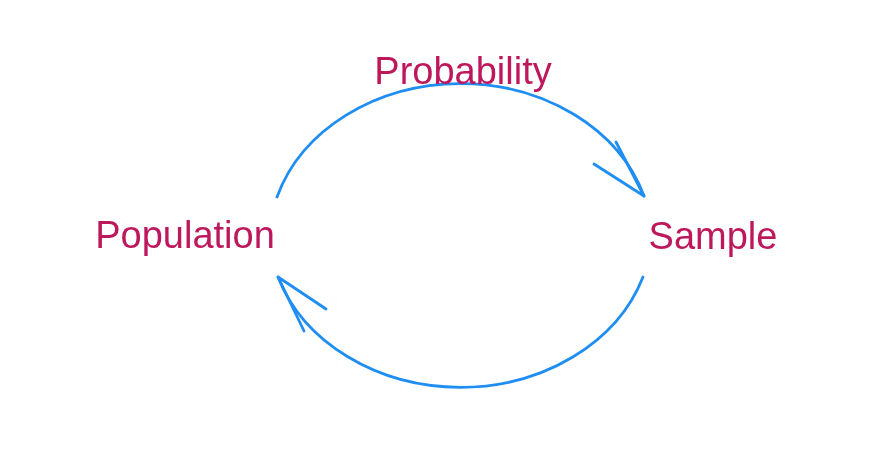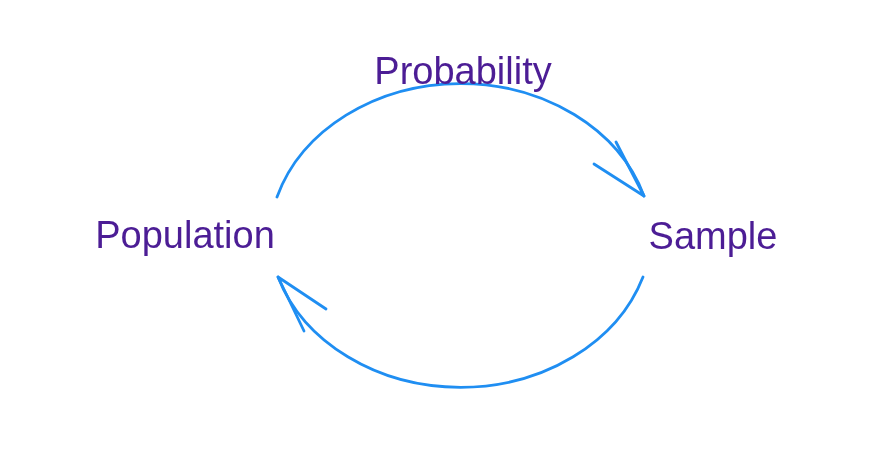--- a/index.html
+++ b/index.html
@@ -23,21 +23,21 @@
   .arrow-layer path,
   .arrow-layer polyline {
     fill: none;
     stroke-width: 2.8;
     stroke-linecap: round;
     stroke-linejoin: round;
   }
   .diagram-label {
     position: absolute;
     transform: translate(-50%, -50%);
-    color: #4c1d95;
+    color: #be185d;
     font-size: 38px;
     line-height: 1.15;
     white-space: nowrap;
     text-align: left;
   }
   .label-probability          { left: 463px; top: 72px;  }
   .label-population           { left: 185px; top: 236px; }
   .label-sample               { left: 713px; top: 237px; }
   .label-statistical-inference{ left: 461px; top: 402px; }
 </style>

